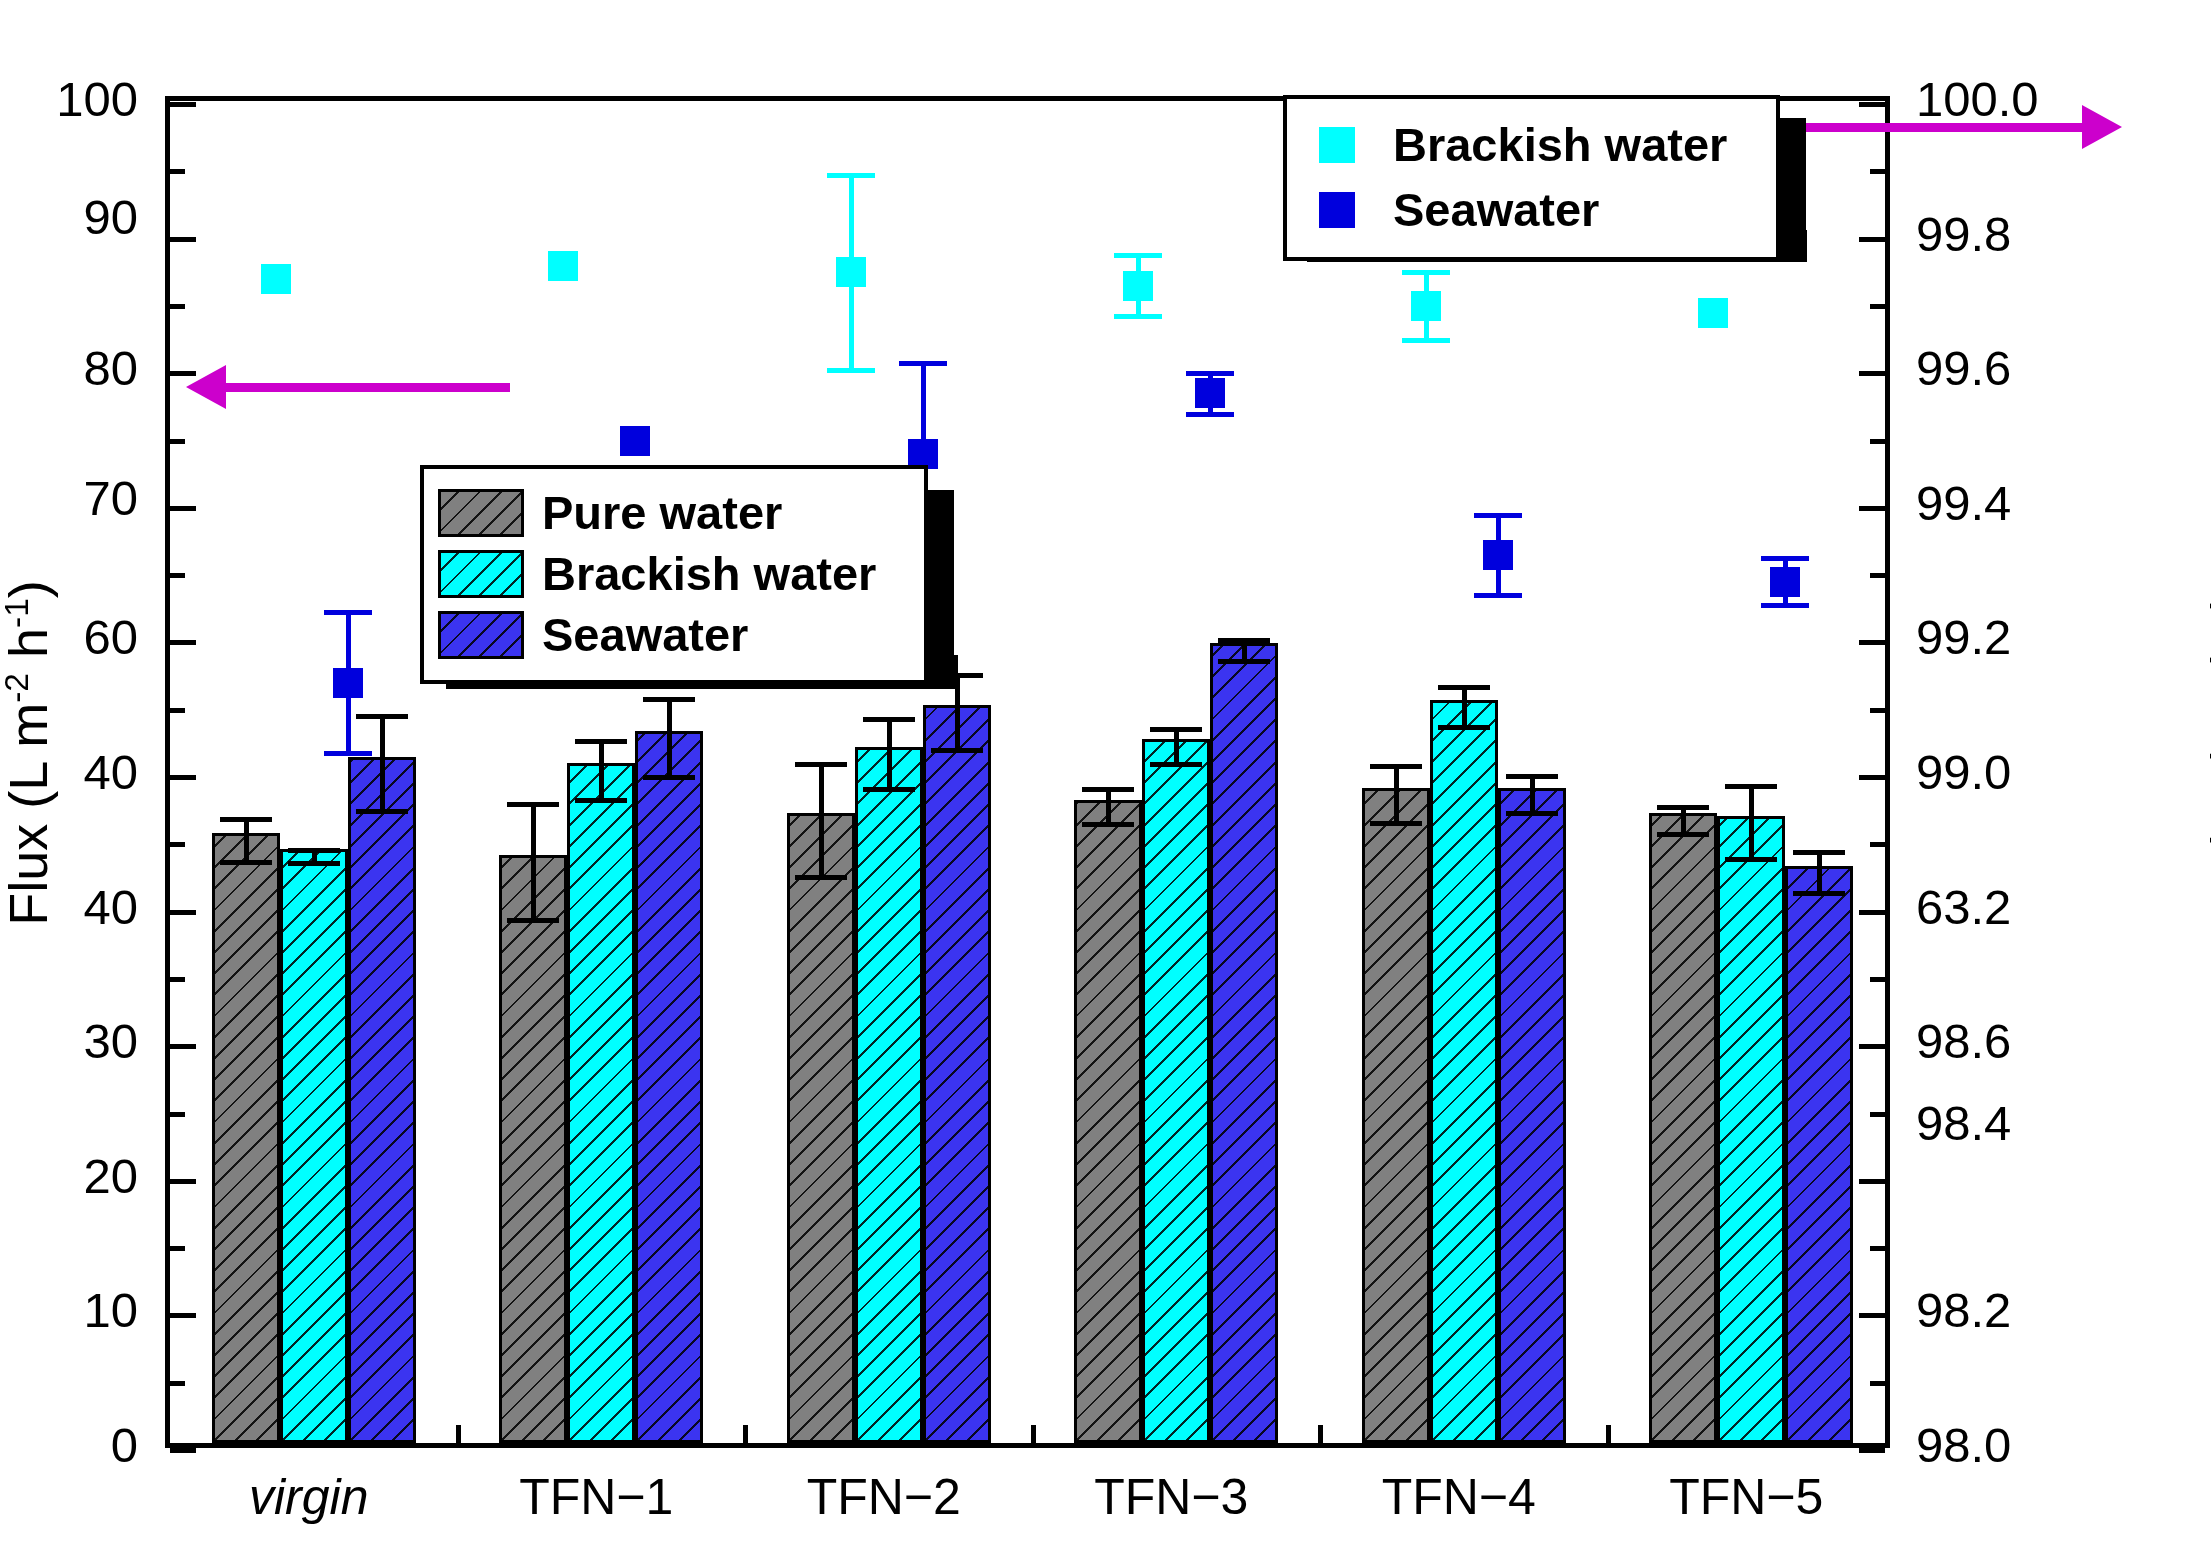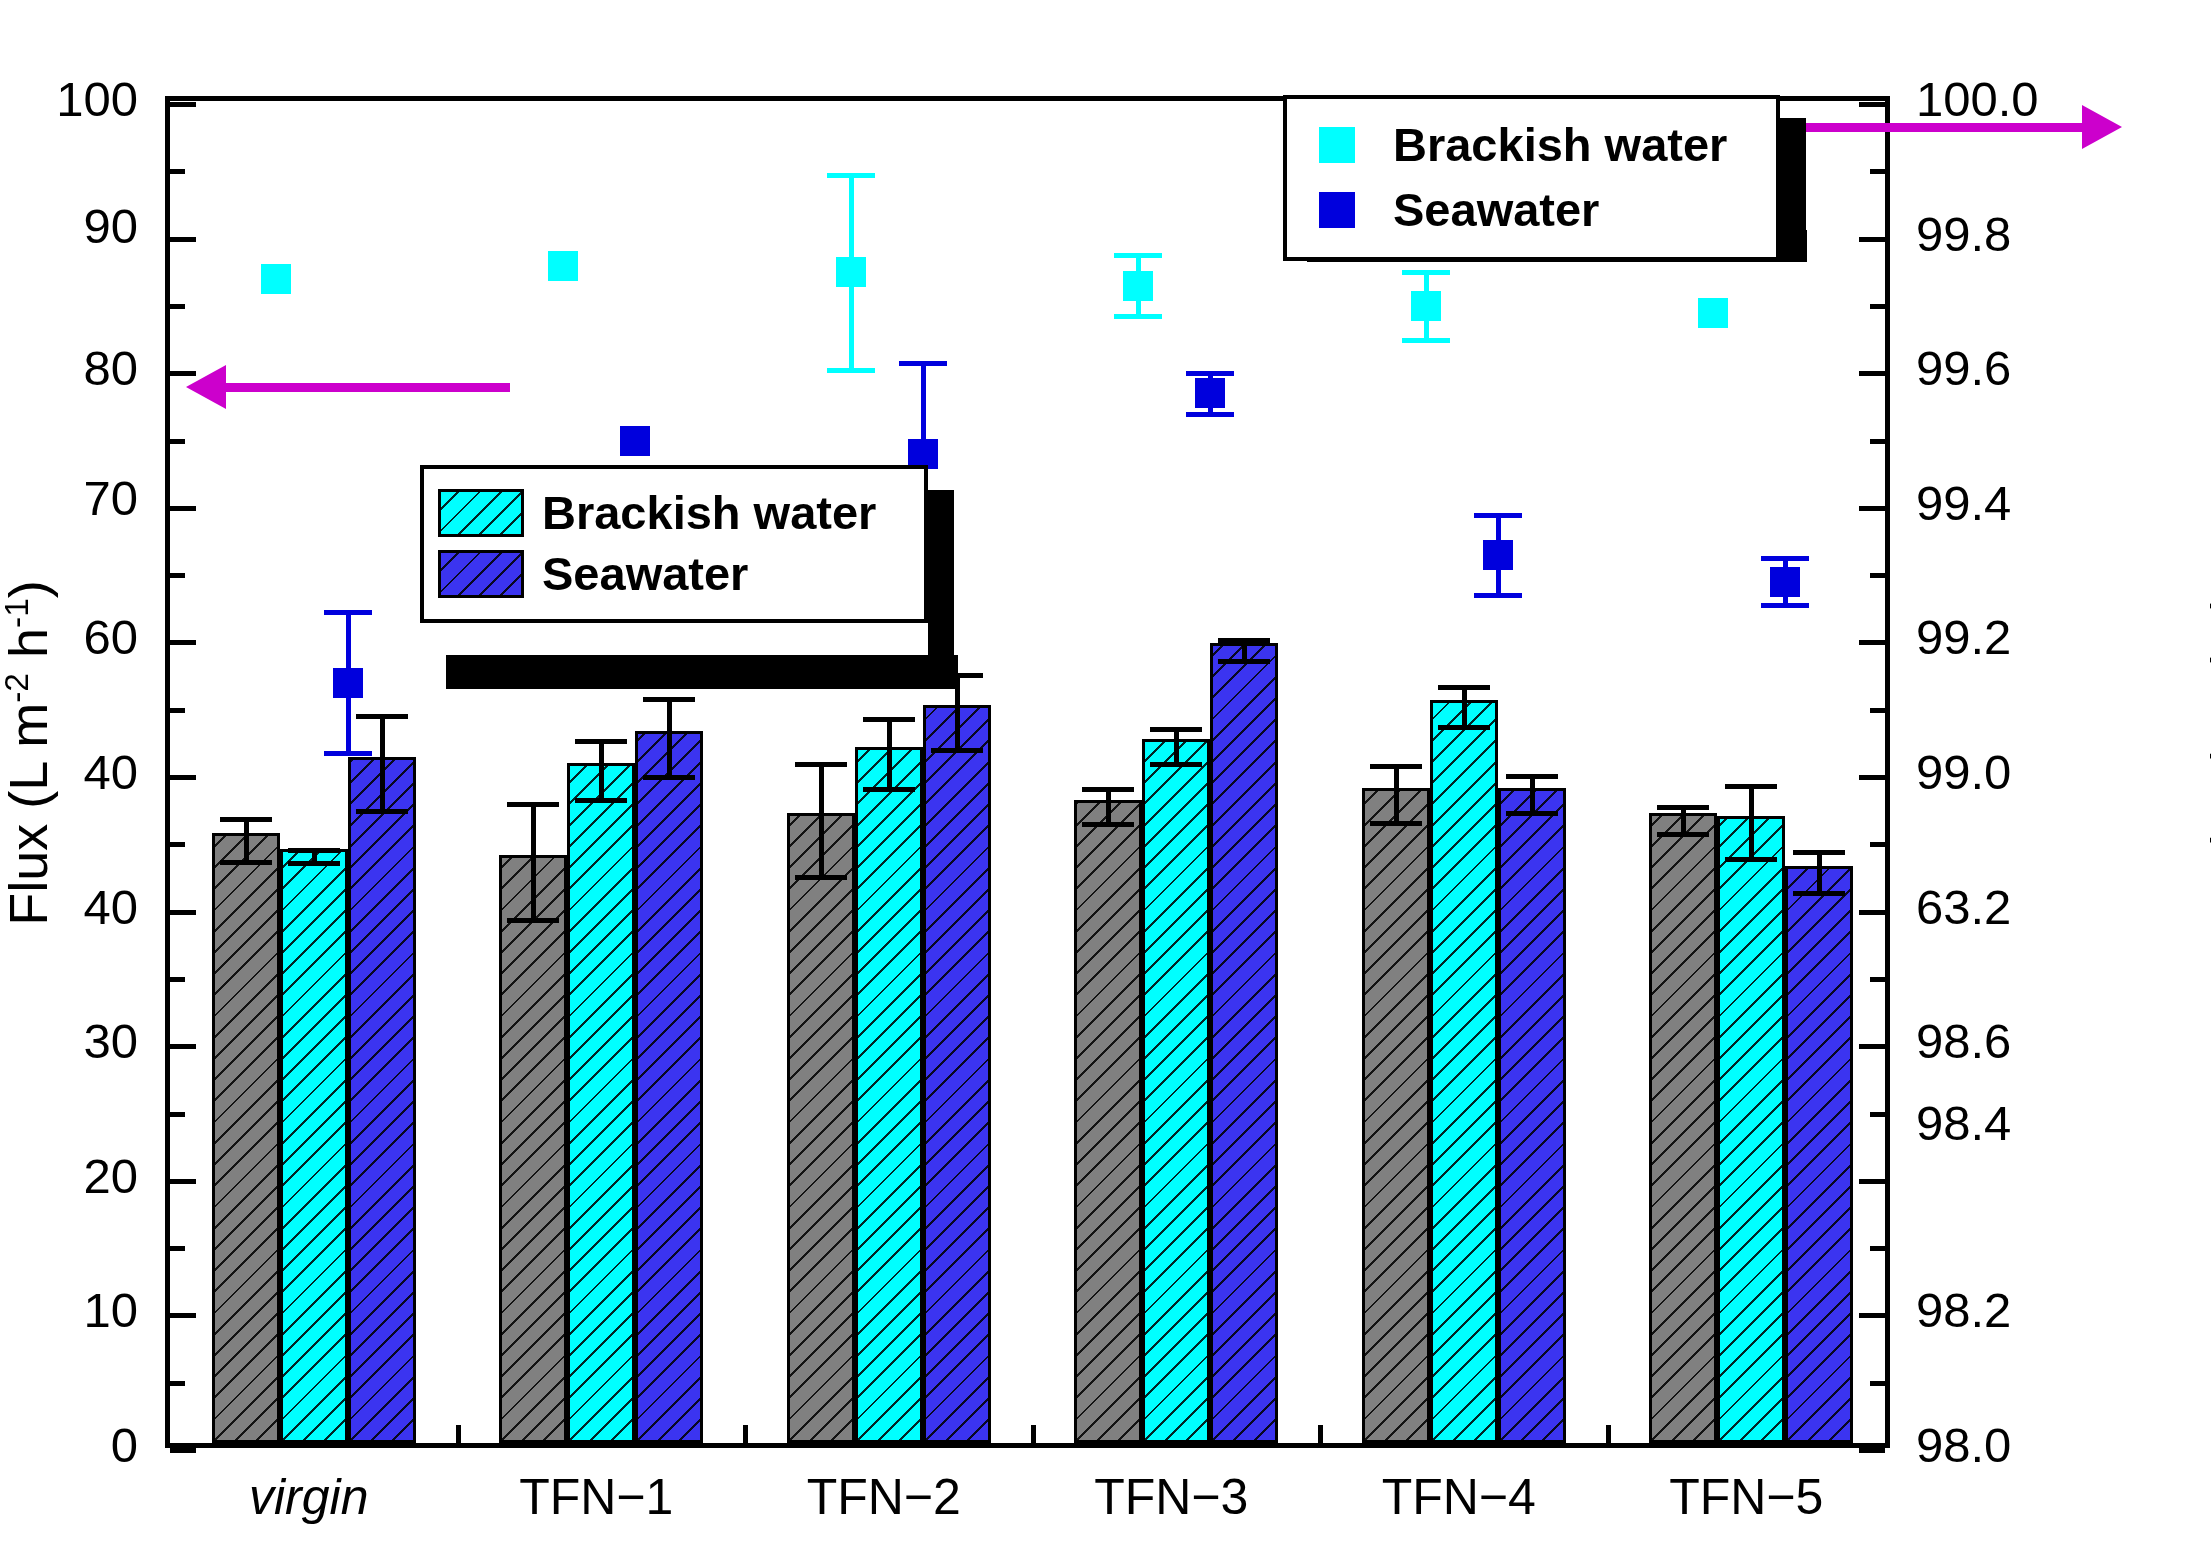--- a/index.html
+++ b/index.html
@@ -80,21 +80,21 @@
   <div class="ylab-left-wrap">
       <div class="t" style="top: 1349px;">0</div>
       <div class="t" style="top: 1214.4px;">10</div>
       <div class="t" style="top: 1079.8px;">20</div>
       <div class="t" style="top: 945.2px;">30</div>
       <div class="t" style="top: 810.6px;">40</div>
       <div class="t" style="top: 676px;">40</div>
       <div class="t" style="top: 541.4px;">60</div>
       <div class="t" style="top: 402px;">70</div>
       <div class="t" style="top: 272.2px;">80</div>
-      <div class="t" style="top: 130px;">90</div>
+      <div class="t" style="top: 121px;">90</div>
       <div class="t" style="top: 3px;">100</div>
     </div>
 
   <div class="ylab-right-wrap">
       <div class="t" style="top: 1349px;">98.0</div>
       <div class="t" style="top: 1214.4px; text-align: center;">98.2</div>
       <div class="t" style="top: 1027px;">98.4</div>
       <div class="t" style="top: 945.2px;">98.6</div>
       <div class="t" style="top: 810.6px;">63.2</div>
       <div class="t" style="top: 676px;">99.0</div>
@@ -273,20 +273,24 @@
       <div class="xlab" style="left: 596.25px;">TFN−1</div>
       <div class="xlab" style="left: 883.75px;">TFN−2</div>
       <div class="xlab" style="left: 1171.25px;">TFN−3</div>
       <div class="xlab" style="left: 1458.75px;">TFN−4</div>
       <div class="xlab" style="left: 1746.25px;">TFN−5</div>
     </div>
 
   <div class="legshadow" id="legbar-shadow" style="left: 446px; top: 655px; width: 512px; height: 34px;"></div>
   <div class="legbox" id="legbar" style="left: 420px; top: 465px; width: 508px; padding: 10px 16px 12px 14px;">
       <div class="legrow" style="margin: 6px 0px;">
+        <div class="swatch-bar pure"></div>
+        <div class="legtext">Pure water</div>
+      </div>
+      <div class="legrow" style="margin: 6px 0px;">
         <div class="swatch-bar brack"></div>
         <div class="legtext">Brackish water</div>
       </div>
       <div class="legrow" style="margin: 6px 0px;">
         <div class="swatch-bar sea"></div>
         <div class="legtext">Seawater</div>
       </div>
     </div>
 
   <div class="legshadow" id="legpt-shadow" style="left: 1307px; top: 230px; width: 500px; height: 32px;"></div>

